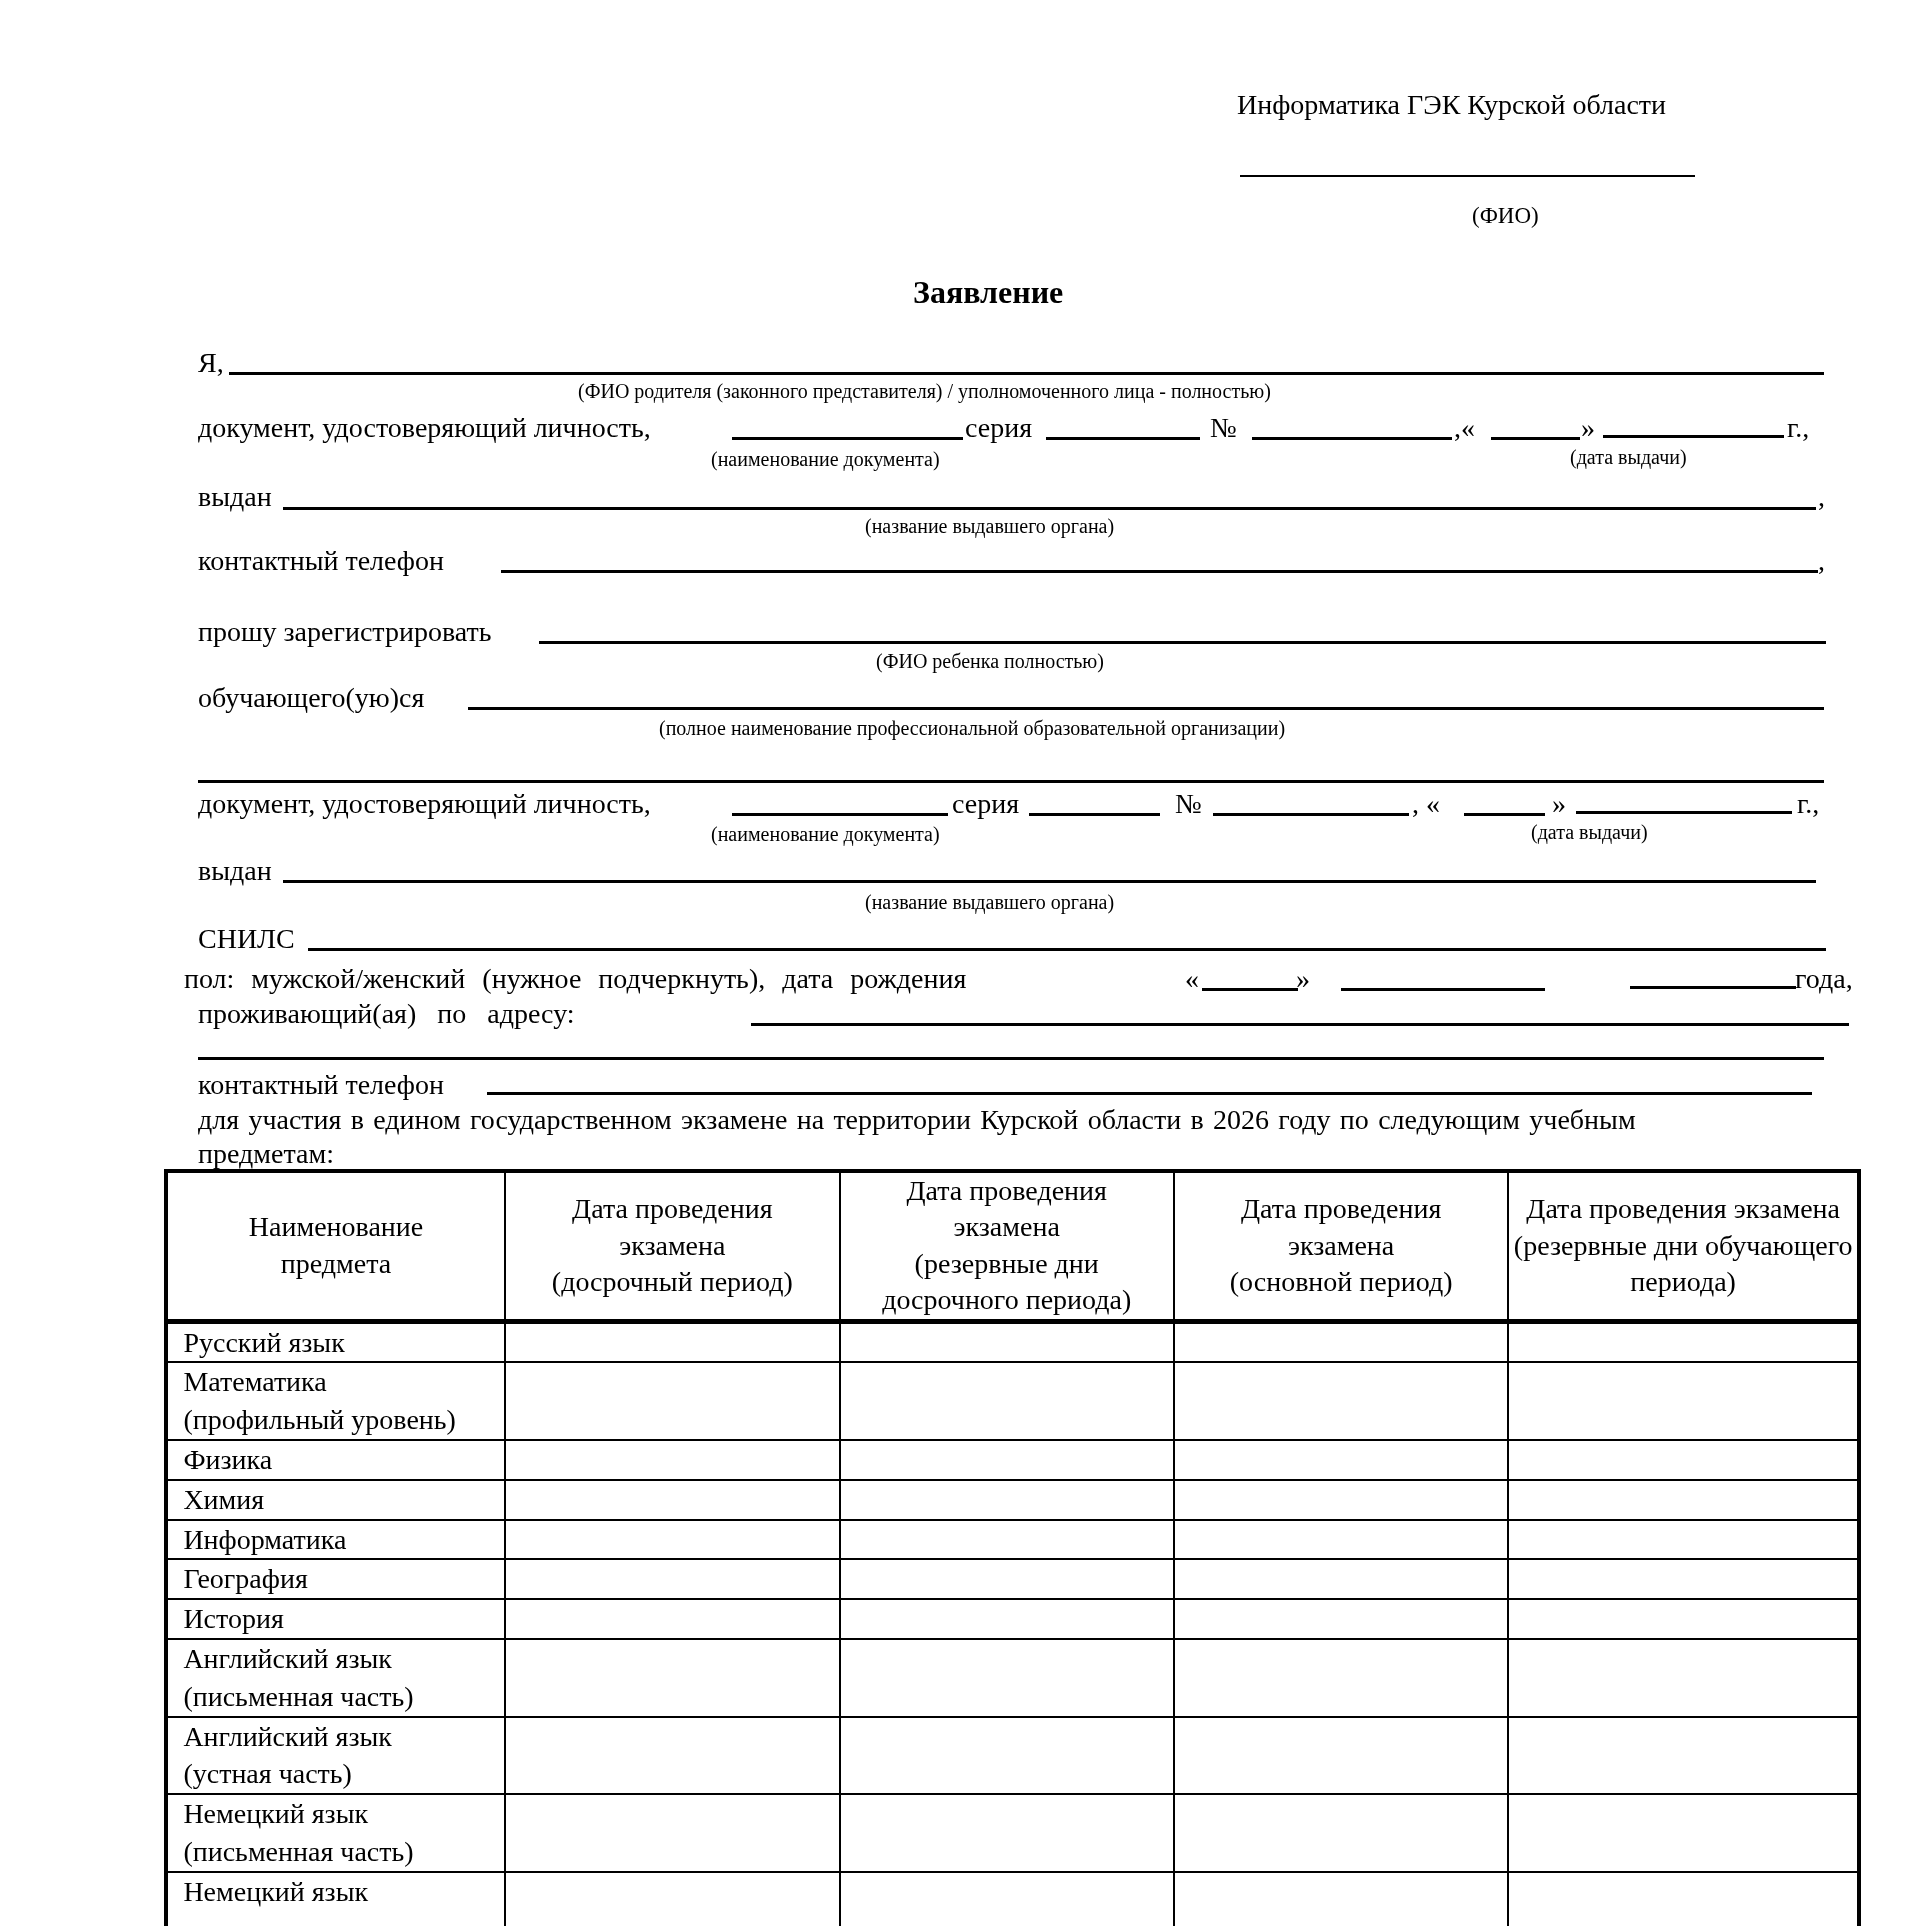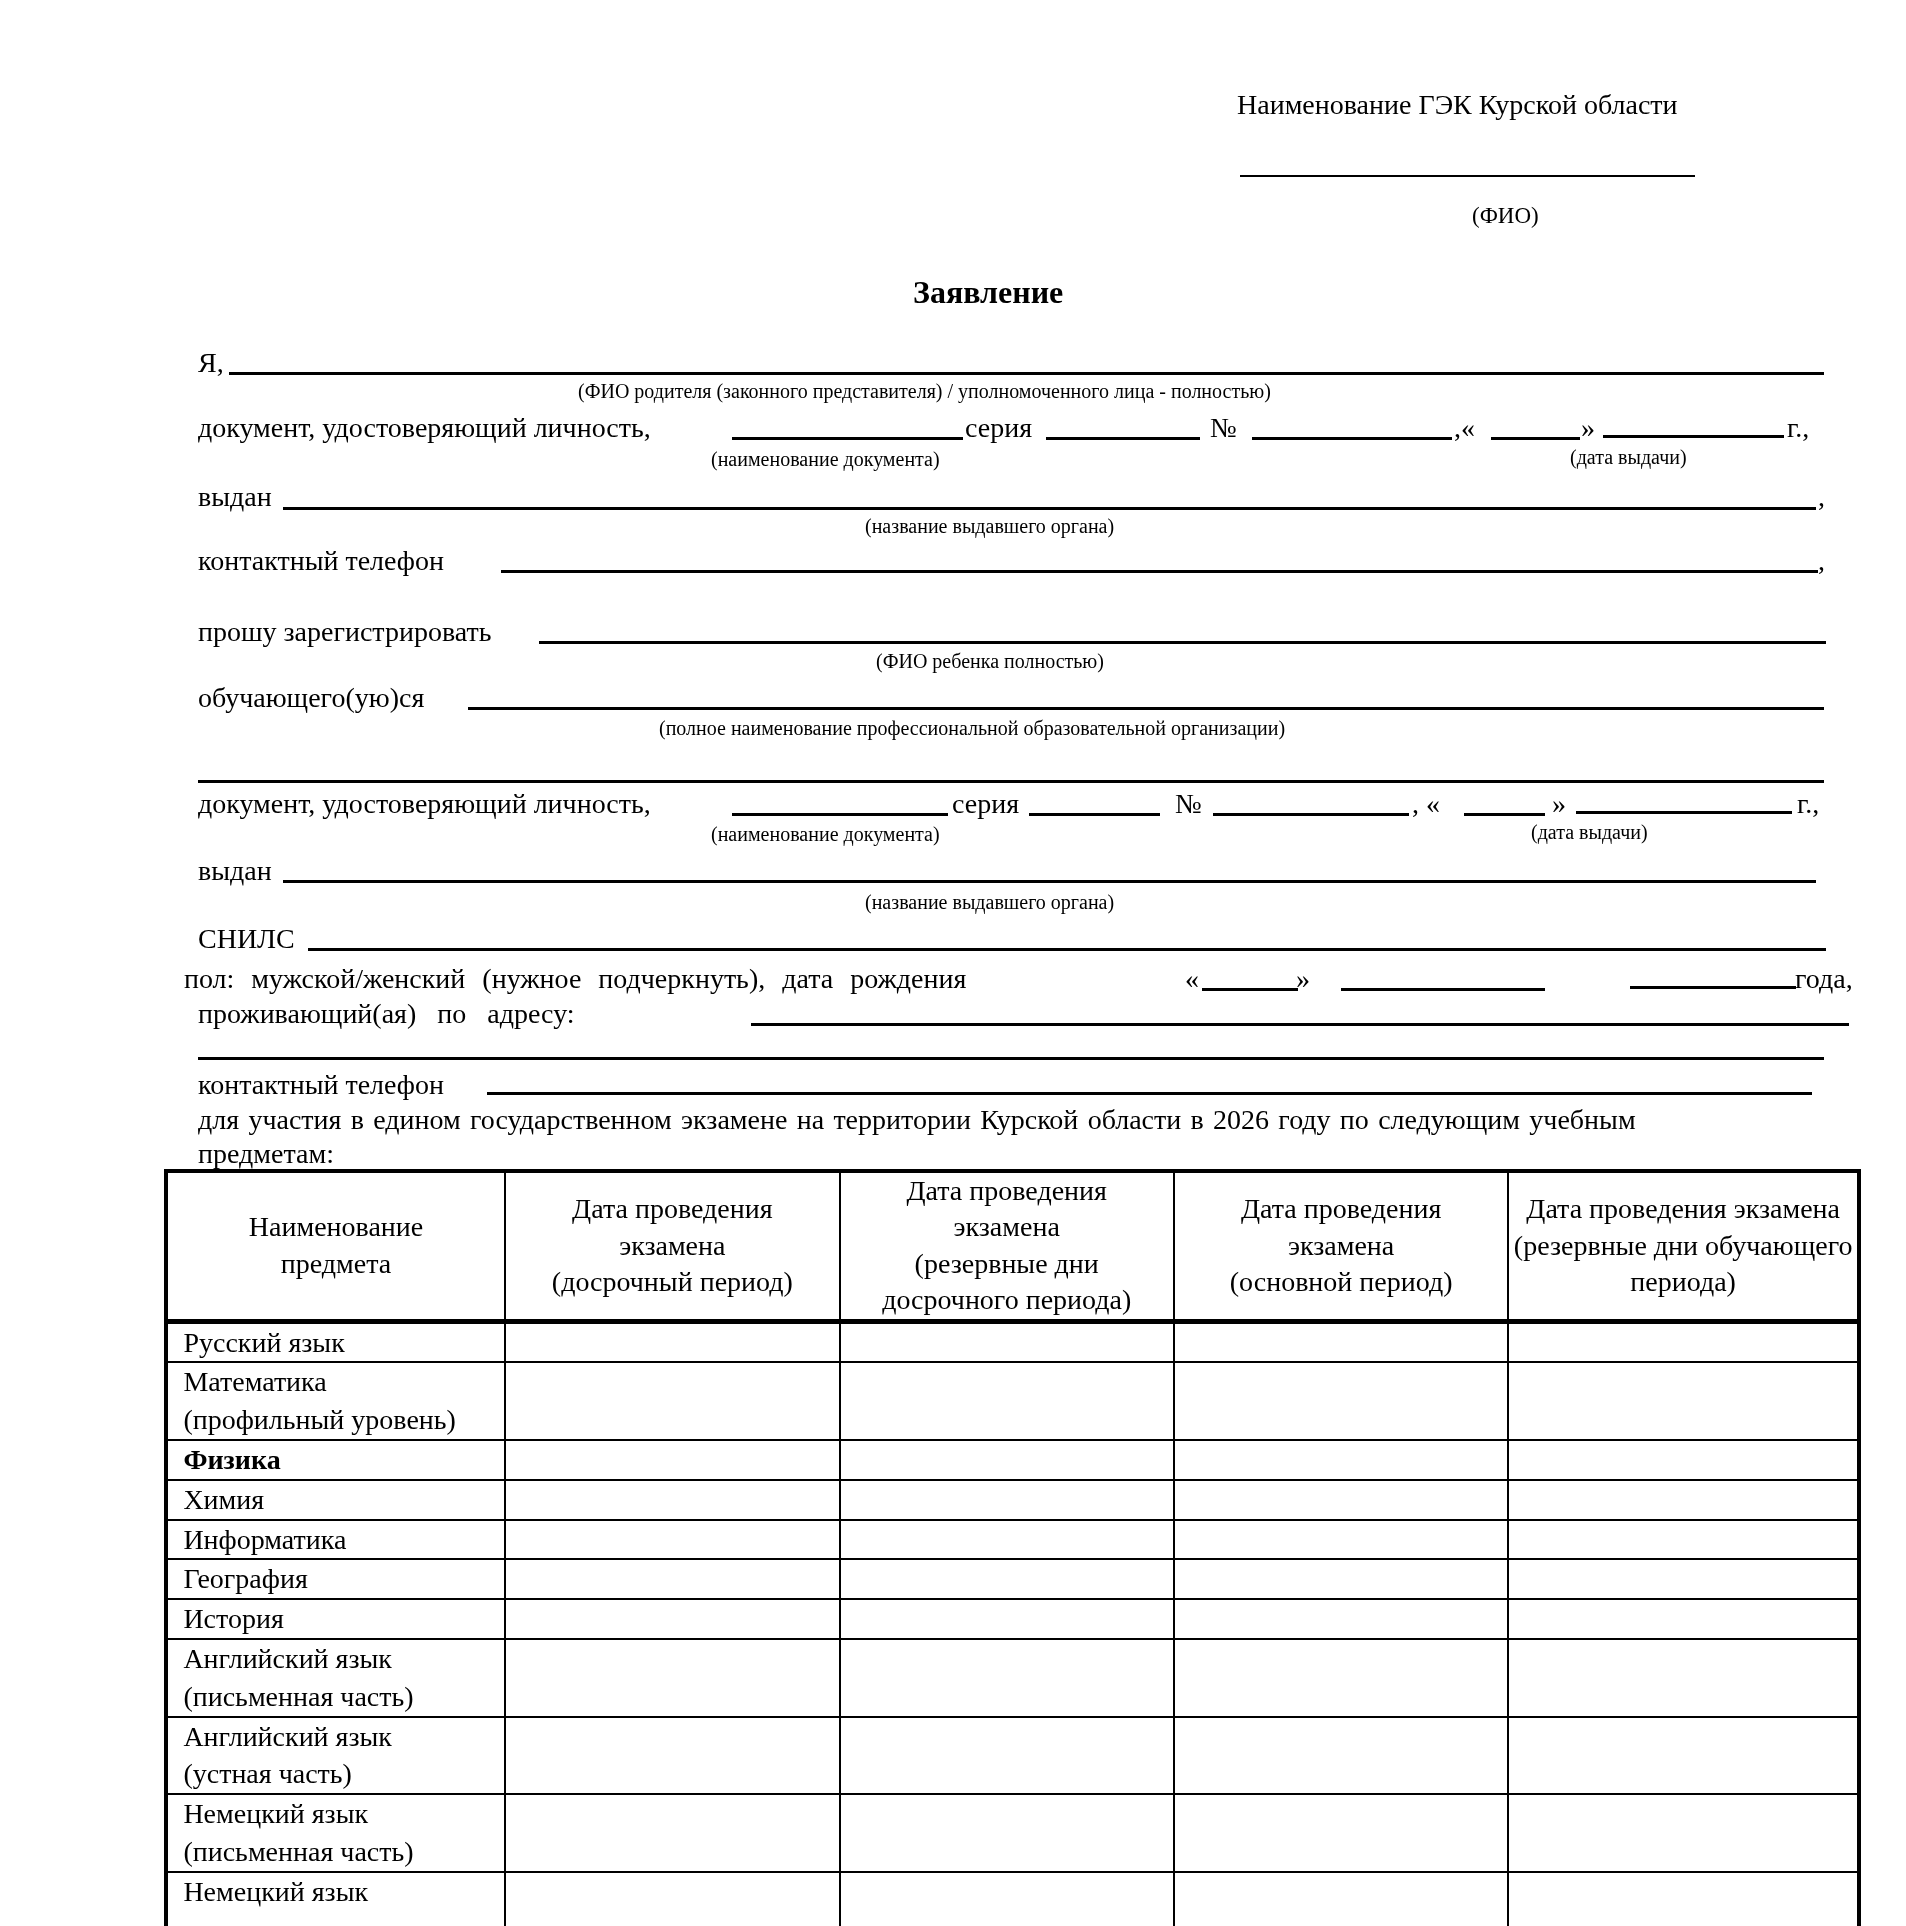--- a/index.html
+++ b/index.html
@@ -16,21 +16,21 @@
                font-size:28px; font-weight:normal; vertical-align:top; line-height:1.35; }
   table.subj th { text-align:center; vertical-align:middle; padding:0 3.9px; height:141px;
                   border-bottom:5.4px solid #000; line-height:1.3; }
   table.subj td.name { width:312px; padding-left:15.4px;margin-top:35px; }
   table.subj td.cell { width:316px; padding:0; }
   .c1 { width:312px; } .c2 { width:316px; } .c3 { width:316px; } .c4 { width:316px; }
 </style>
 </head>
 <body>
 
-<div class="abs t" style="left:1237px; top:91px;">Наименование ГЭК Курской области</div>
+<div class="abs t" style="left:1237px; top:91px;">Информатика ГЭК Курской области</div>
 <div class="line" style="left:1240px; top:175px; width:455px; height:2.3px;"></div>
 <div class="abs cap" style="left:1472px; top:204px; font-size:23px;">(ФИО)</div>
 
 <div class="abs title" style="left:913px; top:274px;">Заявление</div>
 
 <div class="abs t" style="left:198px; top:349px;">Я,</div>
 <div class="line" style="left:229px; top:372px; width:1595px;"></div>
 <div class="abs cap" style="left:578px; top:381px;">(ФИО родителя (законного представителя) / уполномоченного лица - полностью)</div>
 
 <div class="abs t" style="left:198px; top:414px;">документ, удостоверяющий личность,</div>
@@ -148,21 +148,21 @@
         <td class="name" style="height: 69px;">
           <div>Математика</div>
           <div>(профильный уровень)</div>
         </td>
         <td class="cell"></td>
         <td class="cell"></td>
         <td class="cell"></td>
         <td class="cell"></td>
       </tr>
       <tr>
-        <td class="name" style="height: 37px; font-weight: bold;">
+        <td class="name" style="height: 37px;">
           <div>Физика</div>
         </td>
         <td class="cell"></td>
         <td class="cell"></td>
         <td class="cell"></td>
         <td class="cell"></td>
       </tr>
       <tr>
         <td class="name" style="height: 37px;">
           <div>Химия</div>

